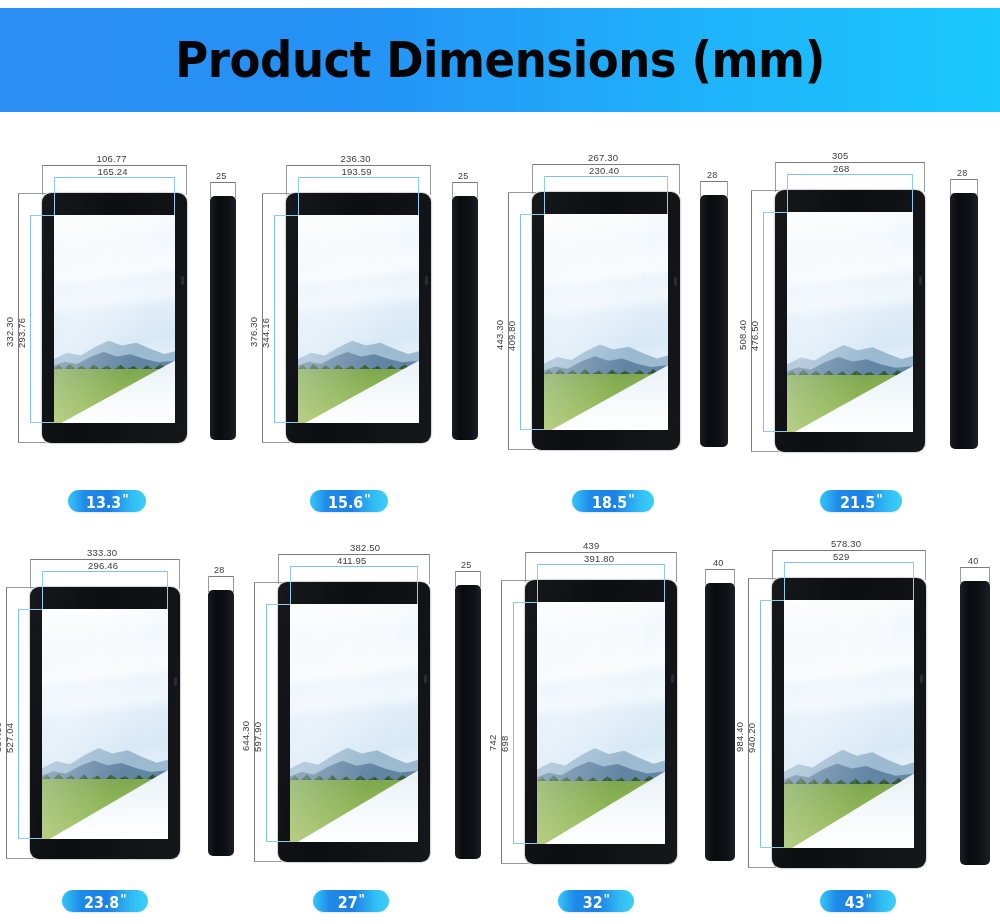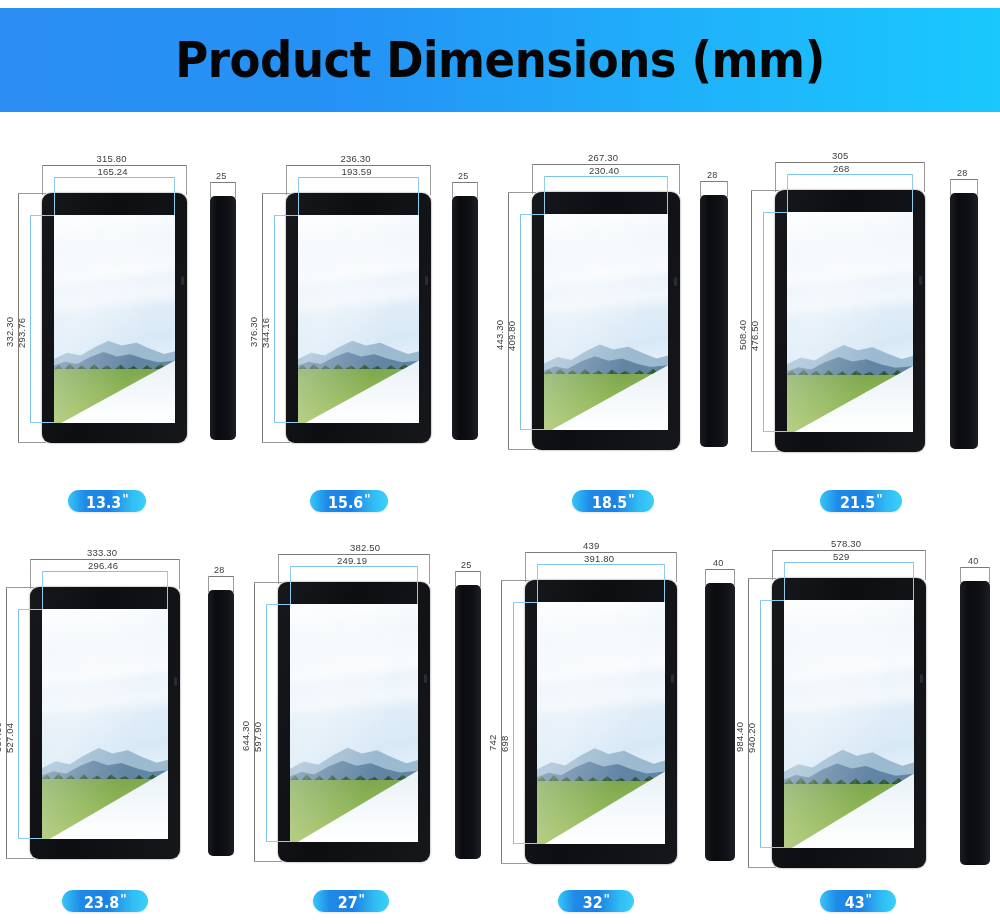--- a/index.html
+++ b/index.html
@@ -216,21 +216,21 @@
             <div class="wp-grass"></div>
             <div class="wp-road"></div>
             <div class="wp-shine"></div>
           </div>
           <div class="cam-dot" style="right: 3px; top: 82.5px; width: 3px; height: 9px;"></div>
         </div>
         <div class="sideview" style="left: 210px; top: 36px; width: 26px; height: 244px;"></div>
         <div class="dim-h" style="left: 42px; top: 5px; width: 145px;"></div>
         <div class="ext" style="left: 42px; top: 5px; height: 30px;"></div>
         <div class="ext" style="left: 186px; top: 5px; height: 30px;"></div>
-        <div class="dim-label" style="left: 96.5px; top: -7px;">315.80</div>
+        <div class="dim-label" style="left: 96.5px; top: -7px;">106.77</div>
         <div class="dim-h blue" style="left: 54px; top: 17px; width: 121px;"></div>
         <div class="ext blue" style="left: 54px; top: 17px; height: 38px;"></div>
         <div class="ext blue" style="left: 174px; top: 17px; height: 38px;"></div>
         <div class="dim-label" style="left: 97.5px; top: 6px;">165.24</div>
         <div class="dim-v" style="left: 18px; top: 33px; height: 250px;"></div>
         <div class="ext-h" style="left: 18px; top: 33px; width: 28px;"></div>
         <div class="ext-h" style="left: 18px; top: 282px; width: 28px;"></div>
         <div class="dim-label vert" style="left: 15px; top: 176px;">332.30</div>
         <div class="dim-v blue" style="left: 30px; top: 55px; height: 208px;"></div>
         <div class="ext-h blue" style="left: 30px; top: 55px; width: 24px;"></div>
@@ -422,21 +422,21 @@
           <div class="cam-dot" style="right: 3px; top: 92.4px; width: 3px; height: 9px;"></div>
         </div>
         <div class="sideview" style="left: 205px; top: 45px; width: 26px; height: 274px;"></div>
         <div class="dim-h" style="left: 28px; top: 14px; width: 152px;"></div>
         <div class="ext" style="left: 28px; top: 14px; height: 30px;"></div>
         <div class="ext" style="left: 179px; top: 14px; height: 30px;"></div>
         <div class="dim-label" style="left: 100px; top: 2px;">382.50</div>
         <div class="dim-h blue" style="left: 40px; top: 26px; width: 128px;"></div>
         <div class="ext blue" style="left: 40px; top: 26px; height: 38px;"></div>
         <div class="ext blue" style="left: 167px; top: 26px; height: 38px;"></div>
-        <div class="dim-label" style="left: 87px; top: 15px;">249.19</div>
+        <div class="dim-label" style="left: 87px; top: 15px;">411.95</div>
         <div class="dim-v" style="left: 4px; top: 42px; height: 280px;"></div>
         <div class="ext-h" style="left: 4px; top: 42px; width: 28px;"></div>
         <div class="ext-h" style="left: 4px; top: 321px; width: 28px;"></div>
         <div class="dim-label vert" style="left: 1px; top: 200px;">644.30</div>
         <div class="dim-v blue" style="left: 16px; top: 64px; height: 238px;"></div>
         <div class="ext-h blue" style="left: 16px; top: 64px; width: 24px;"></div>
         <div class="ext-h blue" style="left: 16px; top: 301px; width: 24px;"></div>
         <div class="dim-label vert" style="left: 13px; top: 201px;">597.90</div>
         <div class="dim-h" style="left: 205px; top: 31px; width: 26px;"></div>
         <div class="ext" style="left: 205px; top: 31px; height: 16px;"></div>

